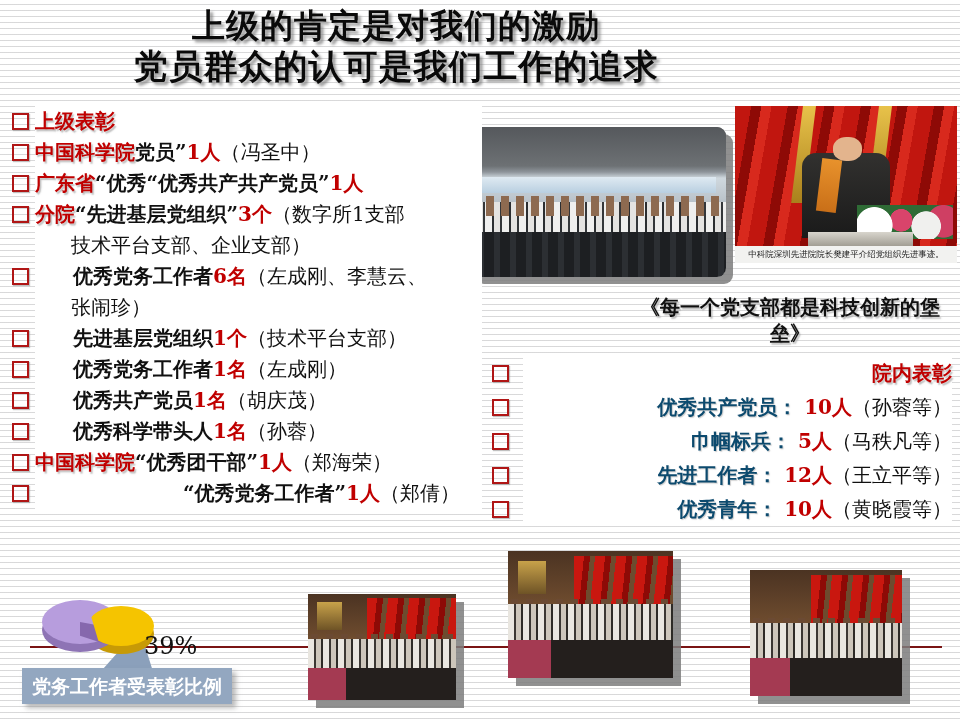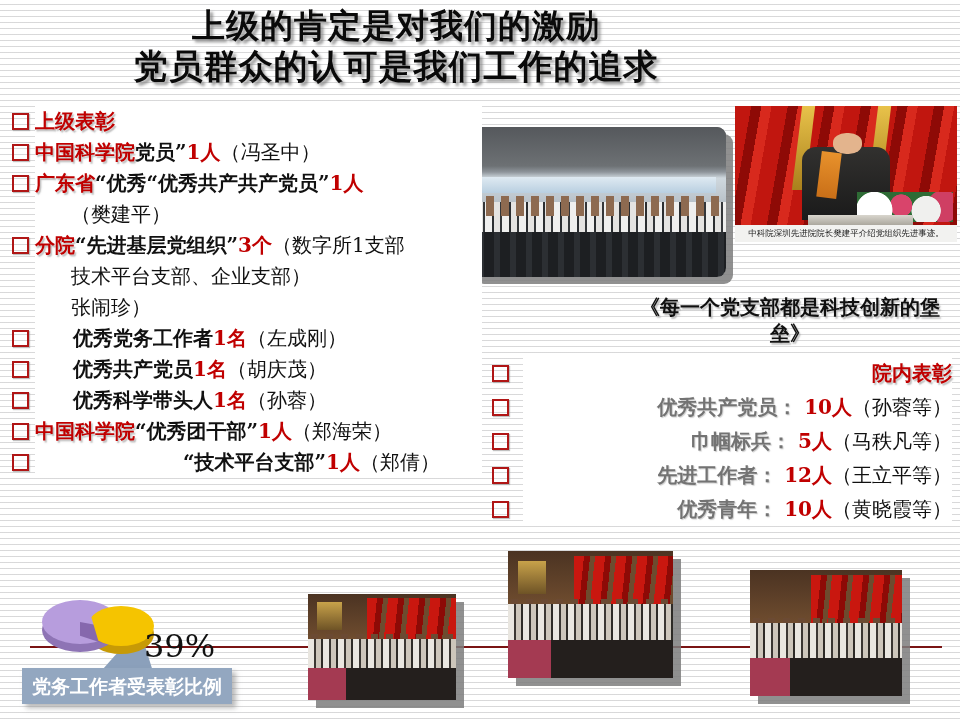--- a/index.html
+++ b/index.html
@@ -51,21 +51,21 @@
     font-size:20px;line-height:31px;
     font-family:"DejaVu Serif","Liberation Serif",serif;
   }
   .ind1{padding-left:36px;}
   .ind2{padding-left:38px;}
   .ind3{padding-left:148px;}
   .hl-red{color:#c00000;font-weight:bold;text-shadow:1.5px 1.5px 1.5px rgba(160,160,160,.7);}
   .hl-redn{color:#c00000;font-weight:bold;}
   .blk{color:#111111;}
   .blk-b{color:#111111;font-weight:bold;}
-  .blue-b{color:#737373;font-weight:bold;text-shadow:1px 1px 1px rgba(170,170,170,.6);}
+  .blue-b{color:#0c4a6e;font-weight:bold;text-shadow:1px 1px 1px rgba(170,170,170,.6);}
   
   #right-list{left:492px;top:356px;width:460px;}
   #right-list .brow{min-height:34px;}
   #right-list .btext{
     font-size:20px;line-height:34px;
     font-family:"DejaVu Serif","Liberation Serif",serif;
     text-align:right;
   }
   #right-list .bmark{margin-top:9px;margin-right:14px;}
   
@@ -98,21 +98,21 @@
   #photo-group .legs{
     position:absolute;left:0;right:0;bottom:0;height:30%;
     background:repeating-linear-gradient(to right,
       #1d1f22 0px,#1d1f22 10px,#2c2f33 10px,#2c2f33 16px);
   }
   #photo-group .banner{
     position:absolute;left:4%;right:4%;top:33%;height:11%;
     background:linear-gradient(to bottom,#dfeaf2,#b9cfe0);
   }
   
-  #photo-speaker{left:735px;top:106px;width:222px;height:136px;z-index:12;}
+  #photo-speaker{left:735px;top:106px;width:222px;height:157px;z-index:12;}
   #photo-speaker .curtain{
     position:absolute;inset:0;
     background:
       repeating-linear-gradient(100deg,
         #c1160f 0px,#c1160f 16px,
         #8e0a06 16px,#8e0a06 26px,
         #d8291d 26px,#d8291d 36px),
       #b01109;
   }
   #photo-speaker .gold1,#photo-speaker .gold2{
@@ -250,21 +250,21 @@
     position:absolute;left:22px;top:668px;width:210px;height:36px;z-index:17;
     background:#93a7c0;
     box-shadow:4px 4px 5px rgba(140,140,140,.6);
     color:#ffffff;font-weight:bold;
     font-family:"DejaVu Sans","Liberation Sans",sans-serif;
     font-size:19px;line-height:36px;
     text-align:center;white-space:nowrap;
   }
   #pie-percent{
     position:absolute;left:144px;top:632px;z-index:18;
-    color:#111111;font-size:32px;line-height:28px;
+    color:#111111;font-size:24px;line-height:28px;
     font-family:"DejaVu Serif","Liberation Serif",serif;
   }
   #left-list .brow .btext{background:#ffffff;display:inline-block;}
   #right-list .brow .btext{background:#ffffff;display:inline-block;}
 </style>
 </head>
 <body>
 
 <div id="slide">
 
@@ -302,54 +302,58 @@
       </div>
       <div class="brow">
         <span class="bmark"></span>
         <span class="btext "><span class="hl-red">中国科学院</span><span class="blk-b">党员”</span><span class="hl-redn">1人</span><span class="blk">（冯圣中）</span></span>
       </div>
       <div class="brow">
         <span class="bmark"></span>
         <span class="btext "><span class="hl-red">广东省</span><span class="blk-b">“优秀“优秀共产共产党员”</span><span class="hl-redn">1人</span></span>
       </div>
       <div class="brow">
-        <span class="bmark blank"></span>
-        <span class="btext ind1"><span class="blk">（樊建平）</span></span>
-      </div>
-      <div class="brow">
         <span class="bmark"></span>
         <span class="btext "><span class="hl-red">分院</span><span class="blk-b">“先进基层党组织”</span><span class="hl-redn">3个</span><span class="blk">（数字所1支部</span></span>
       </div>
       <div class="brow">
         <span class="bmark blank"></span>
         <span class="btext ind1"><span class="blk">技术平台支部、企业支部）</span></span>
       </div>
       <div class="brow">
+        <span class="bmark"></span>
+        <span class="btext ind2"><span class="blk-b">优秀党务工作者</span><span class="hl-redn">6名</span><span class="blk">（左成刚、李慧云、</span></span>
+      </div>
+      <div class="brow">
         <span class="bmark blank"></span>
         <span class="btext ind1"><span class="blk">张闹珍）</span></span>
       </div>
       <div class="brow">
         <span class="bmark"></span>
+        <span class="btext ind2"><span class="blk-b">先进基层党组织</span><span class="hl-redn">1个</span><span class="blk">（技术平台支部）</span></span>
+      </div>
+      <div class="brow">
+        <span class="bmark"></span>
         <span class="btext ind2"><span class="blk-b">优秀党务工作者</span><span class="hl-redn">1名</span><span class="blk">（左成刚）</span></span>
       </div>
       <div class="brow">
         <span class="bmark"></span>
         <span class="btext ind2"><span class="blk-b">优秀共产党员</span><span class="hl-redn">1名</span><span class="blk">（胡庆茂）</span></span>
       </div>
       <div class="brow">
         <span class="bmark"></span>
         <span class="btext ind2"><span class="blk-b">优秀科学带头人</span><span class="hl-redn">1名</span><span class="blk">（孙蓉）</span></span>
       </div>
       <div class="brow">
         <span class="bmark"></span>
         <span class="btext "><span class="hl-red">中国科学院</span><span class="blk-b">“优秀团干部”</span><span class="hl-redn">1人</span><span class="blk">（郑海荣）</span></span>
       </div>
       <div class="brow">
         <span class="bmark"></span>
-        <span class="btext ind3"><span class="blk-b">“技术平台支部”</span><span class="hl-redn">1人</span><span class="blk">（郑倩）</span></span>
+        <span class="btext ind3"><span class="blk-b">“优秀党务工作者”</span><span class="hl-redn">1人</span><span class="blk">（郑倩）</span></span>
       </div>
     </div>
 
   <div id="right-list" class="blist">
       <div class="brow">
         <span class="bmark"></span>
         <span class="btext "><span class="hl-red">院内表彰</span></span>
       </div>
       <div class="brow">
         <span class="bmark"></span>

